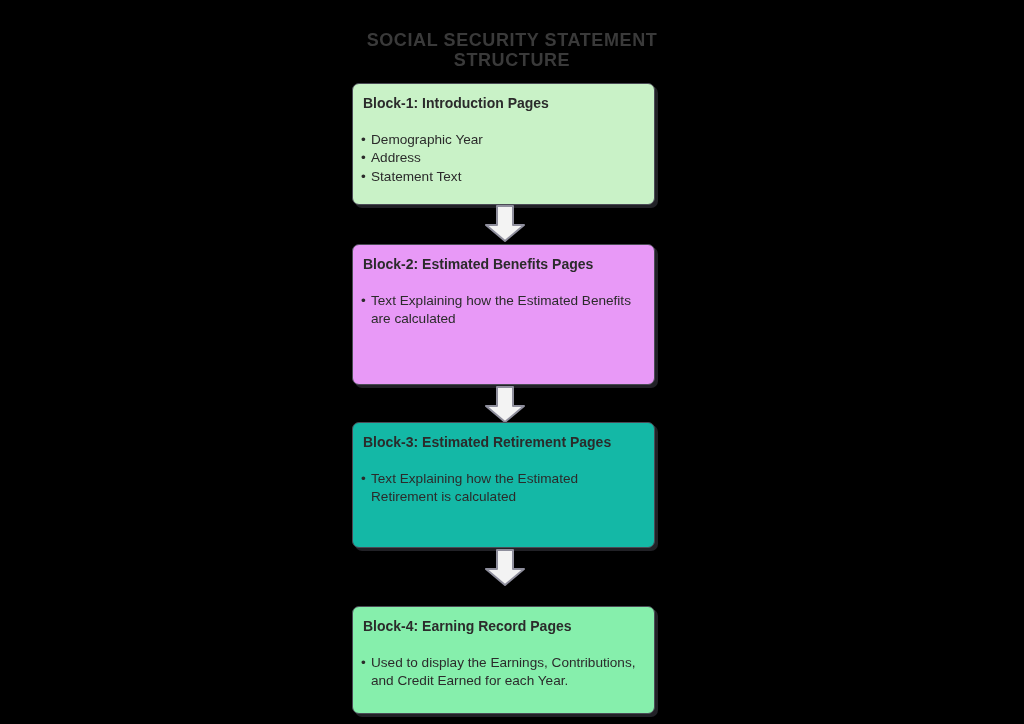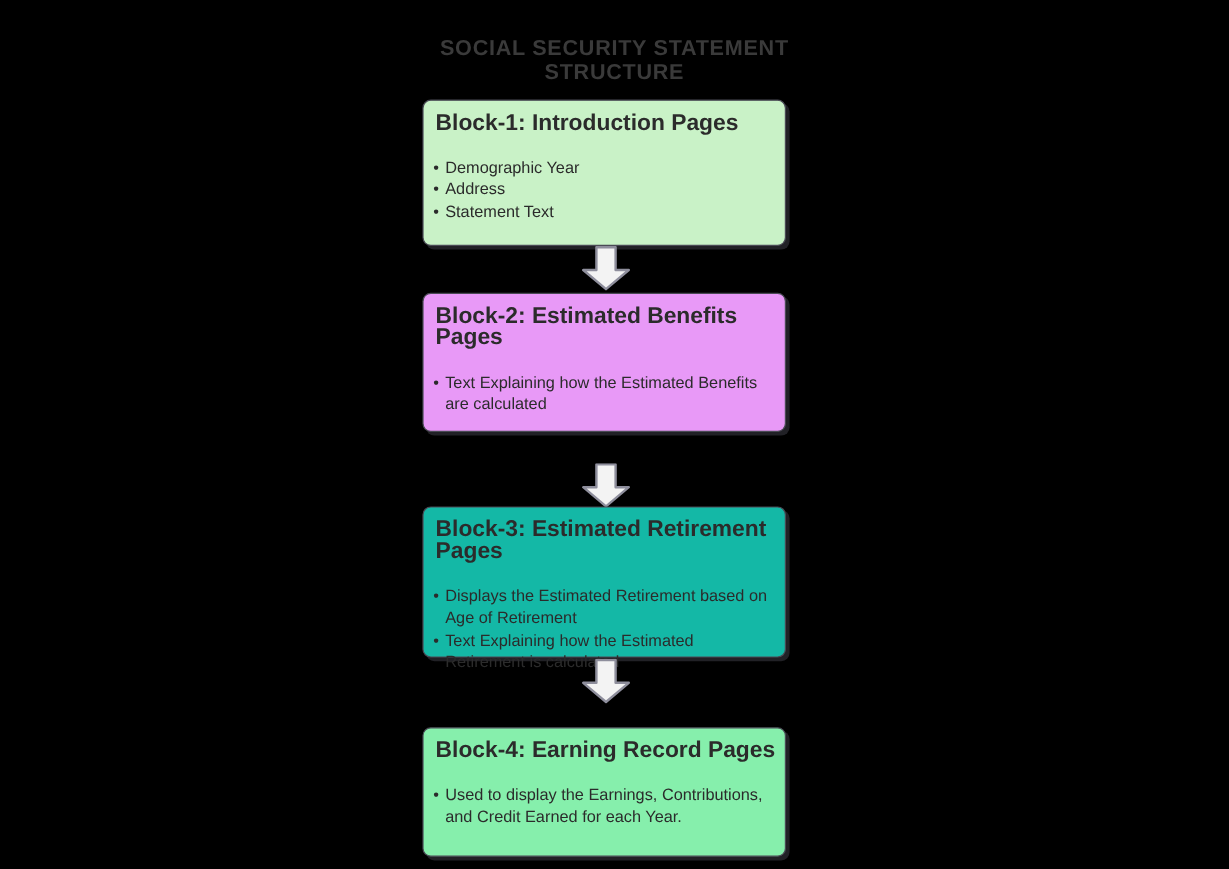--- a/index.html
+++ b/index.html
@@ -45,21 +45,21 @@
     position: absolute;
     left: 352px;
     width: 303px;
     box-sizing: border-box;
     border: 1.5px solid #4a4a55;
     border-radius: 7px;
     box-shadow: 3px 3px 0 rgba(60,60,70,0.55);
     padding: 10px 8px 10px 7px;
   }
   .block-title {
-    font-size: 19px;
+    font-size: 14px;
     font-weight: bold;
     color: #2b2b2b;
     line-height: 18px;
     padding-left: 3px;
     margin-bottom: 19px;
   }
   .block-list {
     margin: 0;
     padding: 0;
     list-style: none;
@@ -75,21 +75,21 @@
   .block-list li::before {
     content: "•";
     position: absolute;
     left: 1px;
     top: 0;
     font-size: 13.6px;
     line-height: 18.3px;
   }
 
   #block-1 { top: 83px;  height: 122px; background: #c9f2c7; }
-  #block-2 { top: 244px; height: 116px; background: #e899f7; }
+  #block-2 { top: 244px; height: 141px; background: #e899f7; }
   #block-3 { top: 422px; height: 126px; background: #cfe0f9; }
   #block-4 { top: 586px; height: 108px; background: #fadfae; }
 
   
   .arrow {
     position: absolute;
     left: 484px;
     width: 42px;
     height: 38px;
   }
@@ -131,21 +131,20 @@
 
   <div class="arrow" id="arrow-2">
     <svg width="42" height="38" viewBox="0 0 42 38">
       <polygon points="13,1 29,1 29,20 40,20 21,36 2,20 13,20" fill="#f3f3f3" stroke="#8e8e9c" stroke-width="2" stroke-linejoin="round"></polygon>
     </svg>
   </div>
 
   <div class="block" id="block-3" style="background: #14b8a6;">
     <div class="block-title">Block-3: Estimated Retirement Pages</div>
     <ul class="block-list">
-      <li>Displays the Estimated Retirement based on Age of Retirement</li>
       <li>Text Explaining how the Estimated Retirement is calculated</li>
     </ul>
   </div>
 
   <div class="arrow" id="arrow-3">
     <svg width="42" height="38" viewBox="0 0 42 38">
       <polygon points="13,1 29,1 29,20 40,20 21,36 2,20 13,20" fill="#f3f3f3" stroke="#8e8e9c" stroke-width="2" stroke-linejoin="round"></polygon>
     </svg>
   </div>
 

